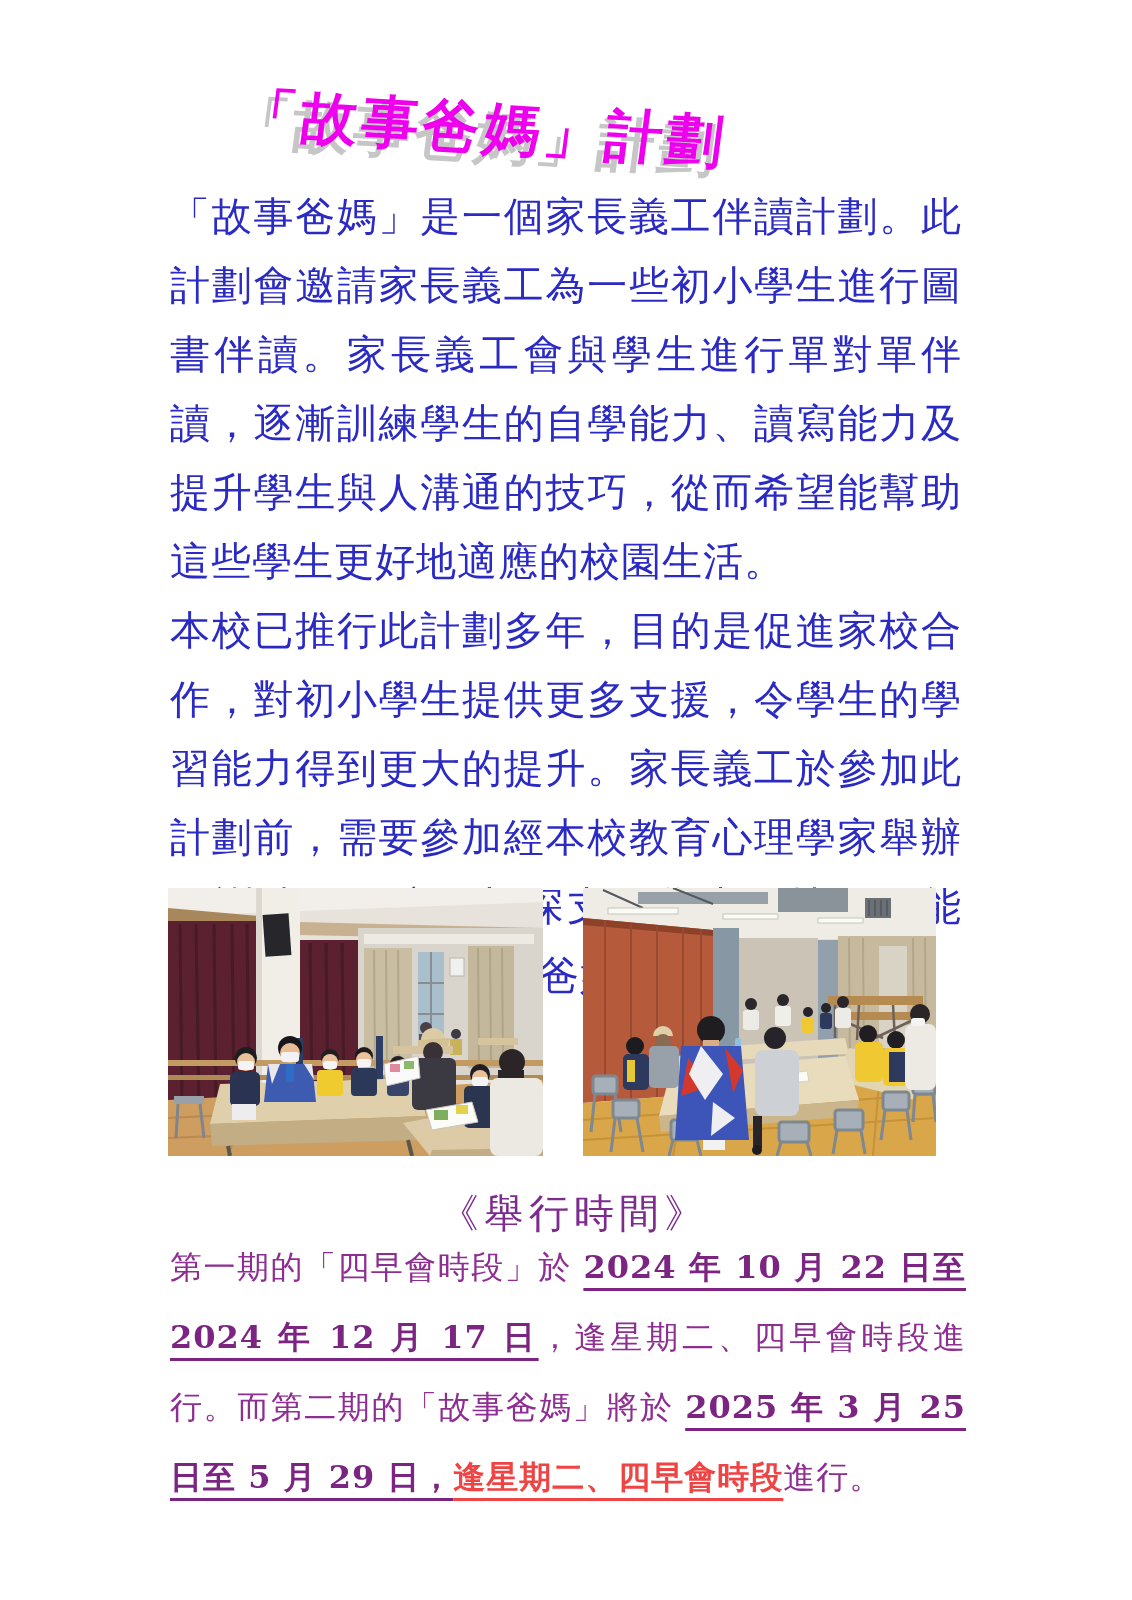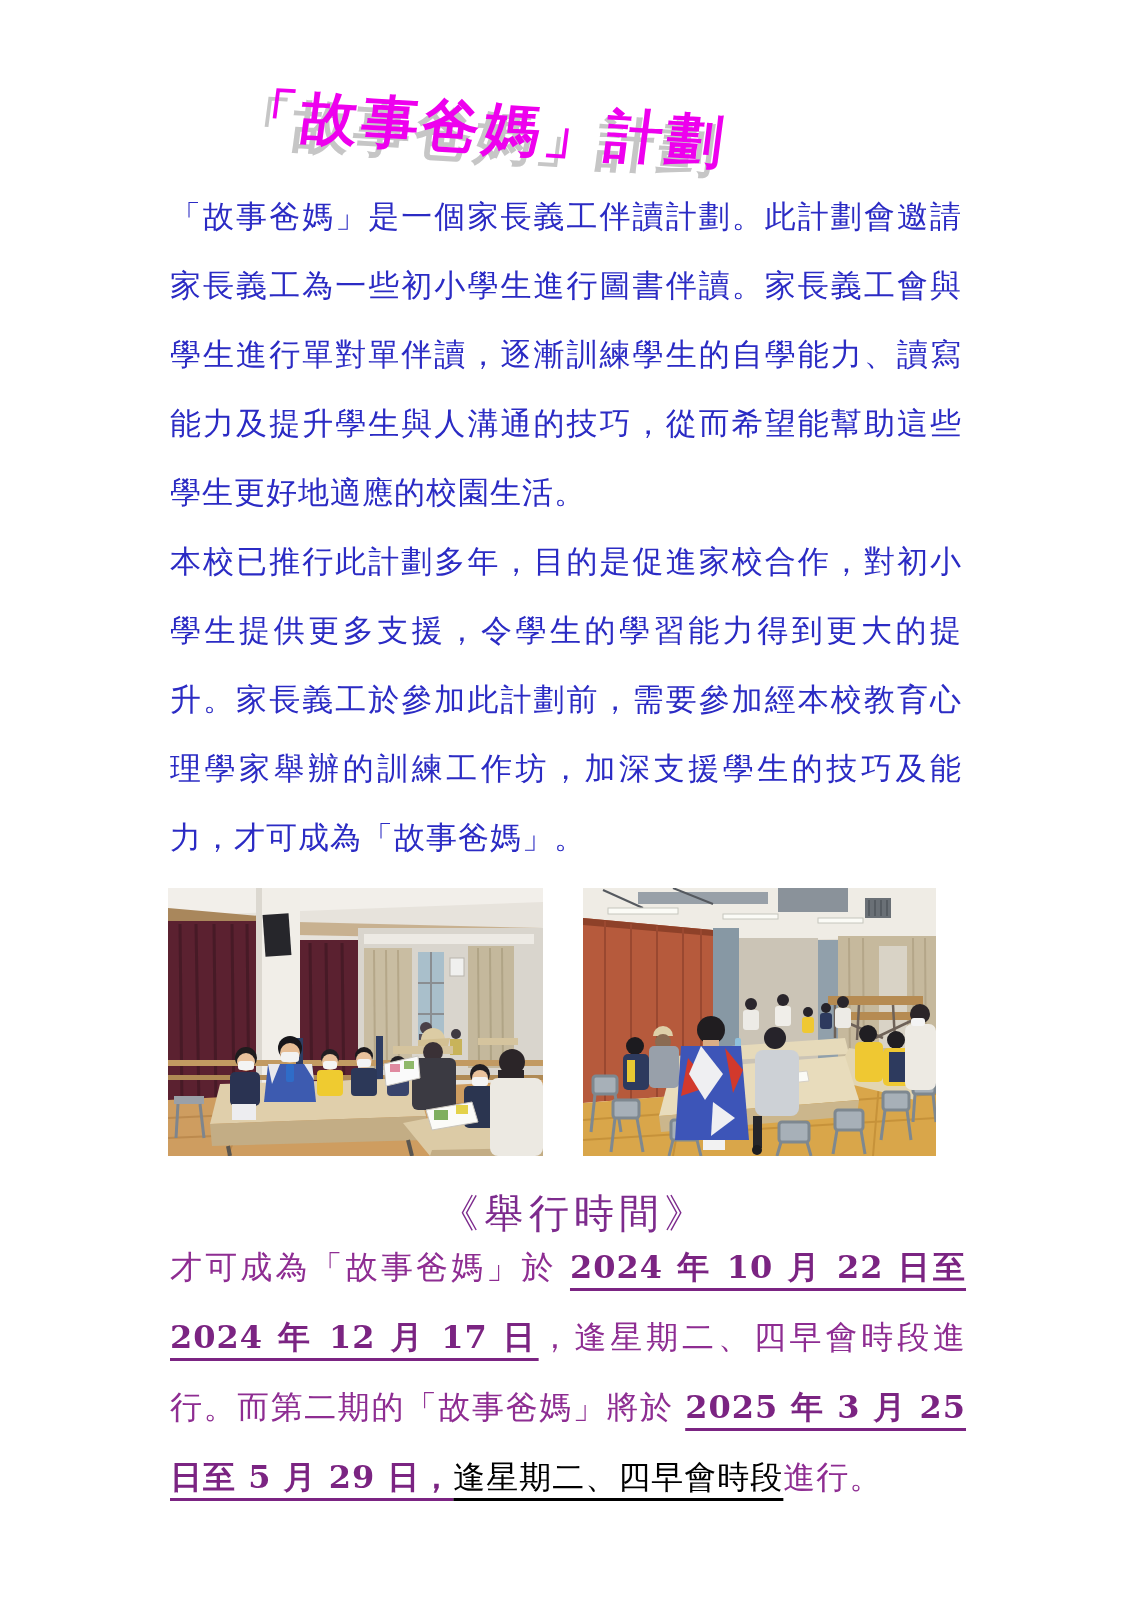--- a/index.html
+++ b/index.html
@@ -12,21 +12,21 @@
     position:absolute; left:240px; top:76px;
     font-size:57px; font-weight:bold; color:#EE00EE;
     letter-spacing:4px; white-space:nowrap;
     transform:rotate(3.4deg) skewX(-4deg); transform-origin:left center;
     text-shadow:-7px 9px 0 #C6C6C6;
   }
   .intro {
     position:absolute; left:170px; top:182px; width:792px;
   }
   .intro p {
-    margin:0; font-size:31px; line-height:69px; color:#2B2BC4;
+    margin:0; font-size:40px; line-height:69px; color:#2B2BC4;
     text-align:justify; letter-spacing:1px;
   }
   .photo-row {
     position:absolute; left:168px; top:888px;
     display:flex; gap:40px;
   }
   figure.photo { margin:0; padding:0; }
   figure.photo svg { display:block; }
   .schedule-heading {
     position:absolute; left:0; top:1178px; width:1132px; margin:8px;
@@ -37,21 +37,21 @@
     position:absolute; left:170px; top:1232px; width:796px; margin:0;
     font-size:32px; line-height:70px; color:#8E2D92;
     text-align:justify; letter-spacing:1px;
   }
   .run-em {
     font-weight:bold; color:#7B2482;
     text-decoration:underline; text-underline-offset:10px;
     text-decoration-thickness:2.5px;
   }
   .run-em-black {
-    font-weight:normal; color:#000000;
+    font-weight:bold; color:#ef4444;
     font-family:"DejaVu Sans", sans-serif;
     text-decoration:underline; text-underline-offset:10px;
     text-decoration-thickness:2.5px;
   }
 </style>
 </head>
 <body>
 
 <div class="page">
 
@@ -330,15 +330,15 @@
 
         <circle cx="337" cy="126" r="10" fill="#2B2528"></circle>
         <rect x="322" y="136" width="31" height="66" rx="7" fill="#EDEAE3"></rect>
         <rect x="328" y="130" width="14" height="8" rx="3" fill="#F4F4F4"></rect>
       </svg>
     </figure>
   </div>
 
   <h2 class="schedule-heading">《舉行時間》</h2>
 
-  <p class="schedule"><span>才可成為「故事爸媽」於 </span><span class="run-em">2024 年 10 月 22 日至 2024 年 12 月 17 日</span><span>，逢星期二、四早會時段進行。而第二期的「故事爸媽」將於 </span><span class="run-em">2025 年 3 月 25 日至 5 月 29 日，</span><span class="run-em-black">逢星期二、四早會時段</span><span>進行。</span></p>
+  <p class="schedule"><span>第一期的「四早會時段」於 </span><span class="run-em">2024 年 10 月 22 日至 2024 年 12 月 17 日</span><span>，逢星期二、四早會時段進行。而第二期的「故事爸媽」將於 </span><span class="run-em">2025 年 3 月 25 日至 5 月 29 日，</span><span class="run-em-black">逢星期二、四早會時段</span><span>進行。</span></p>
 
 </div>
 
 </body></html>

